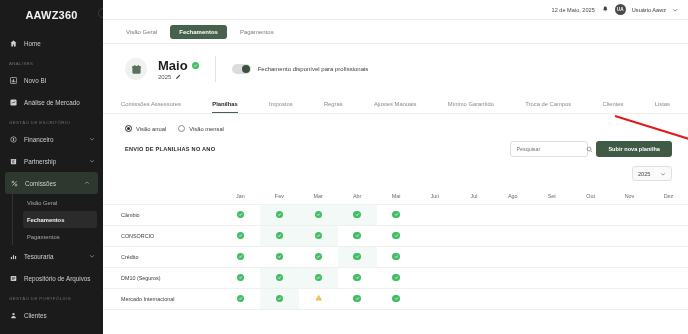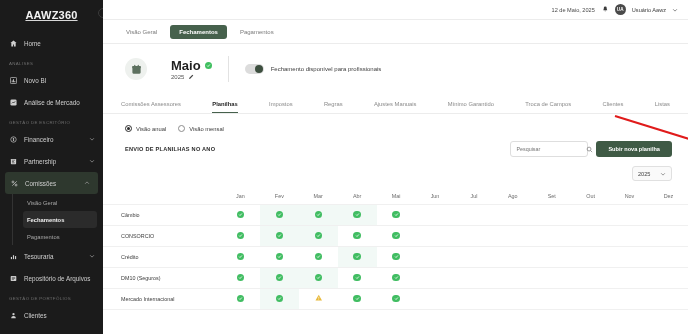--- a/index.html
+++ b/index.html
@@ -17,21 +17,20 @@
     background: #1b1b1b;
     color: #d8d8d8;
     flex: 0 0 103px;
     position: relative;
     overflow: hidden;
   }
   .brand {
     height: 26px;
     display: flex; align-items: center; justify-content: center;
     padding-top: 4px;
-    text-decoration: underline;
   }
   .brand-text {
     font-size: 11px; font-weight: bold; color: #f2f2f2;
     letter-spacing: .2px;
   }
   .collapse-btn {
     position: absolute; right: -5px; top: 8px;
     width: 10px; height: 10px; border-radius: 50%;
     background: #1b1b1b; border: 1px solid #3a3a3a;
     z-index: 5;
@@ -104,21 +103,21 @@
 
   .month-block {
     display: flex; align-items: center; padding: 12px 0 10px 22px; gap: 0;
   }
   .cal-icon {
     width: 22px; height: 22px; border-radius: 50%;
     background: #eef1ee; display: flex; align-items: center; justify-content: center;
     color: #5d705f; flex: 0 0 22px;
   }
   .cal-icon svg { width: 11px; height: 11px; display:block; }
-  .month-meta { margin-left: 24px; }
+  .month-meta { margin-left: 11px; }
   .month-title-row { display: flex; align-items: center; gap: 4px; }
   .month-title { font-size: 13px; font-weight: bold; color: #1f1f1f; line-height: 1; }
   .check-badge {
     width: 7px; height: 7px; border-radius: 50%; background: #3fbf5f;
     display: flex; align-items: center; justify-content: center; color: #fff;
   }
   .check-badge svg { width: 5px; height: 5px; display:block; }
   .year-row { display: flex; align-items: center; gap: 4px; margin-top: 2px; }
   .year-text { font-size: 6px; color: #555; }
   .pencil { width: 6px; height: 6px; color: #444; display:flex;}

